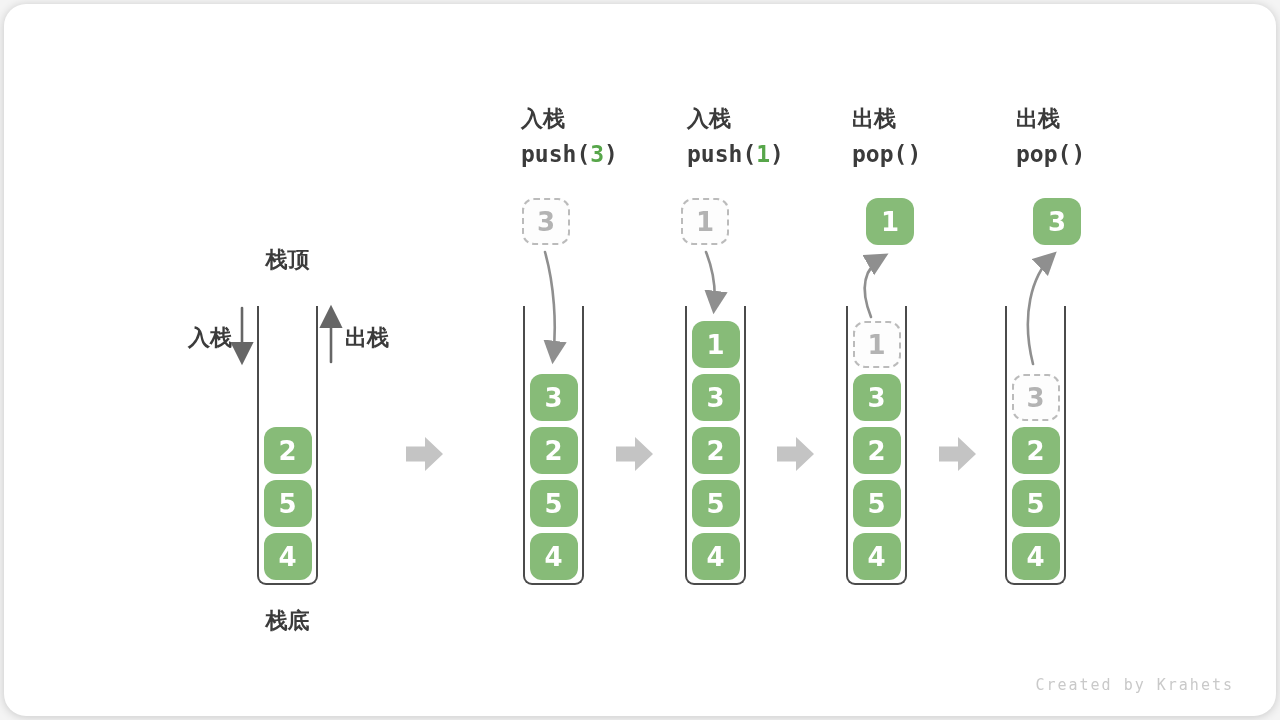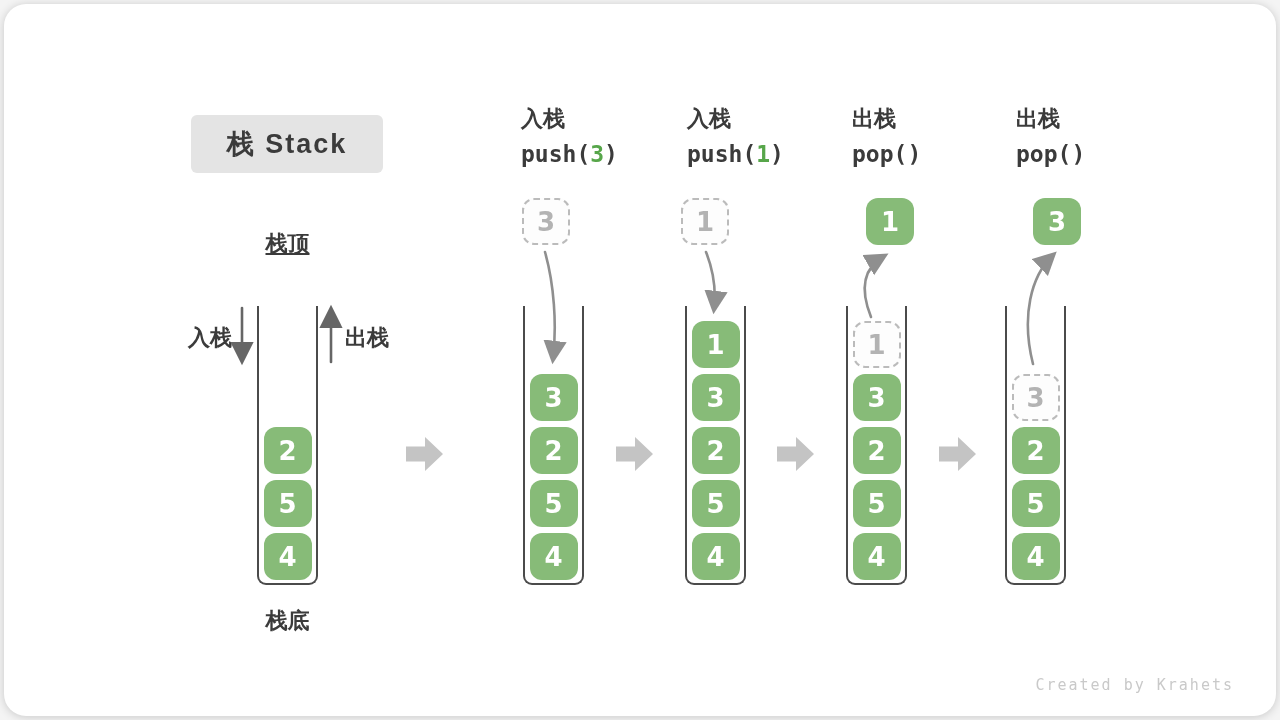--- a/index.html
+++ b/index.html
@@ -41,25 +41,22 @@
   .watermark{position:absolute;right:42px;bottom:22px;
     font-family:"DejaVu Sans Mono","Liberation Mono",monospace;font-size:15px;
     letter-spacing:2px;color:var(--watermark-gray);margin-top:28px;}
 </style>
 </head>
 <body>
 
 <div class="card">
   <div class="stage" id="stage">
 
-    <div class="title-box">
-      <span>栈 Stack</span>
-    </div>
 
-    <div class="side-label center-over-stack1" style="top:225px;text-decoration:underline;">栈顶</div>
+    <div class="side-label center-over-stack1" style="top:241px;">栈顶</div>
     <div class="side-label center-over-stack1" style="top:602px;">栈底</div>
     <div class="side-label" style="left:184px;top:319px;">入栈</div>
     <div class="side-label" style="left:341px;top:319px;">出栈</div>
 
     <svg class="svg-overlay" width="1280" height="720" viewBox="0 0 1280 720">
       <defs>
         <marker id="ah-curve" markerWidth="10" markerHeight="10" refX="7" refY="4.5" orient="auto">
           <polygon points="0,0 9,4.5 0,9" style="fill:var(--curve-gray)"></polygon>
         </marker>
         <marker id="ah-side" markerWidth="10" markerHeight="10" refX="7" refY="4.5" orient="auto">

